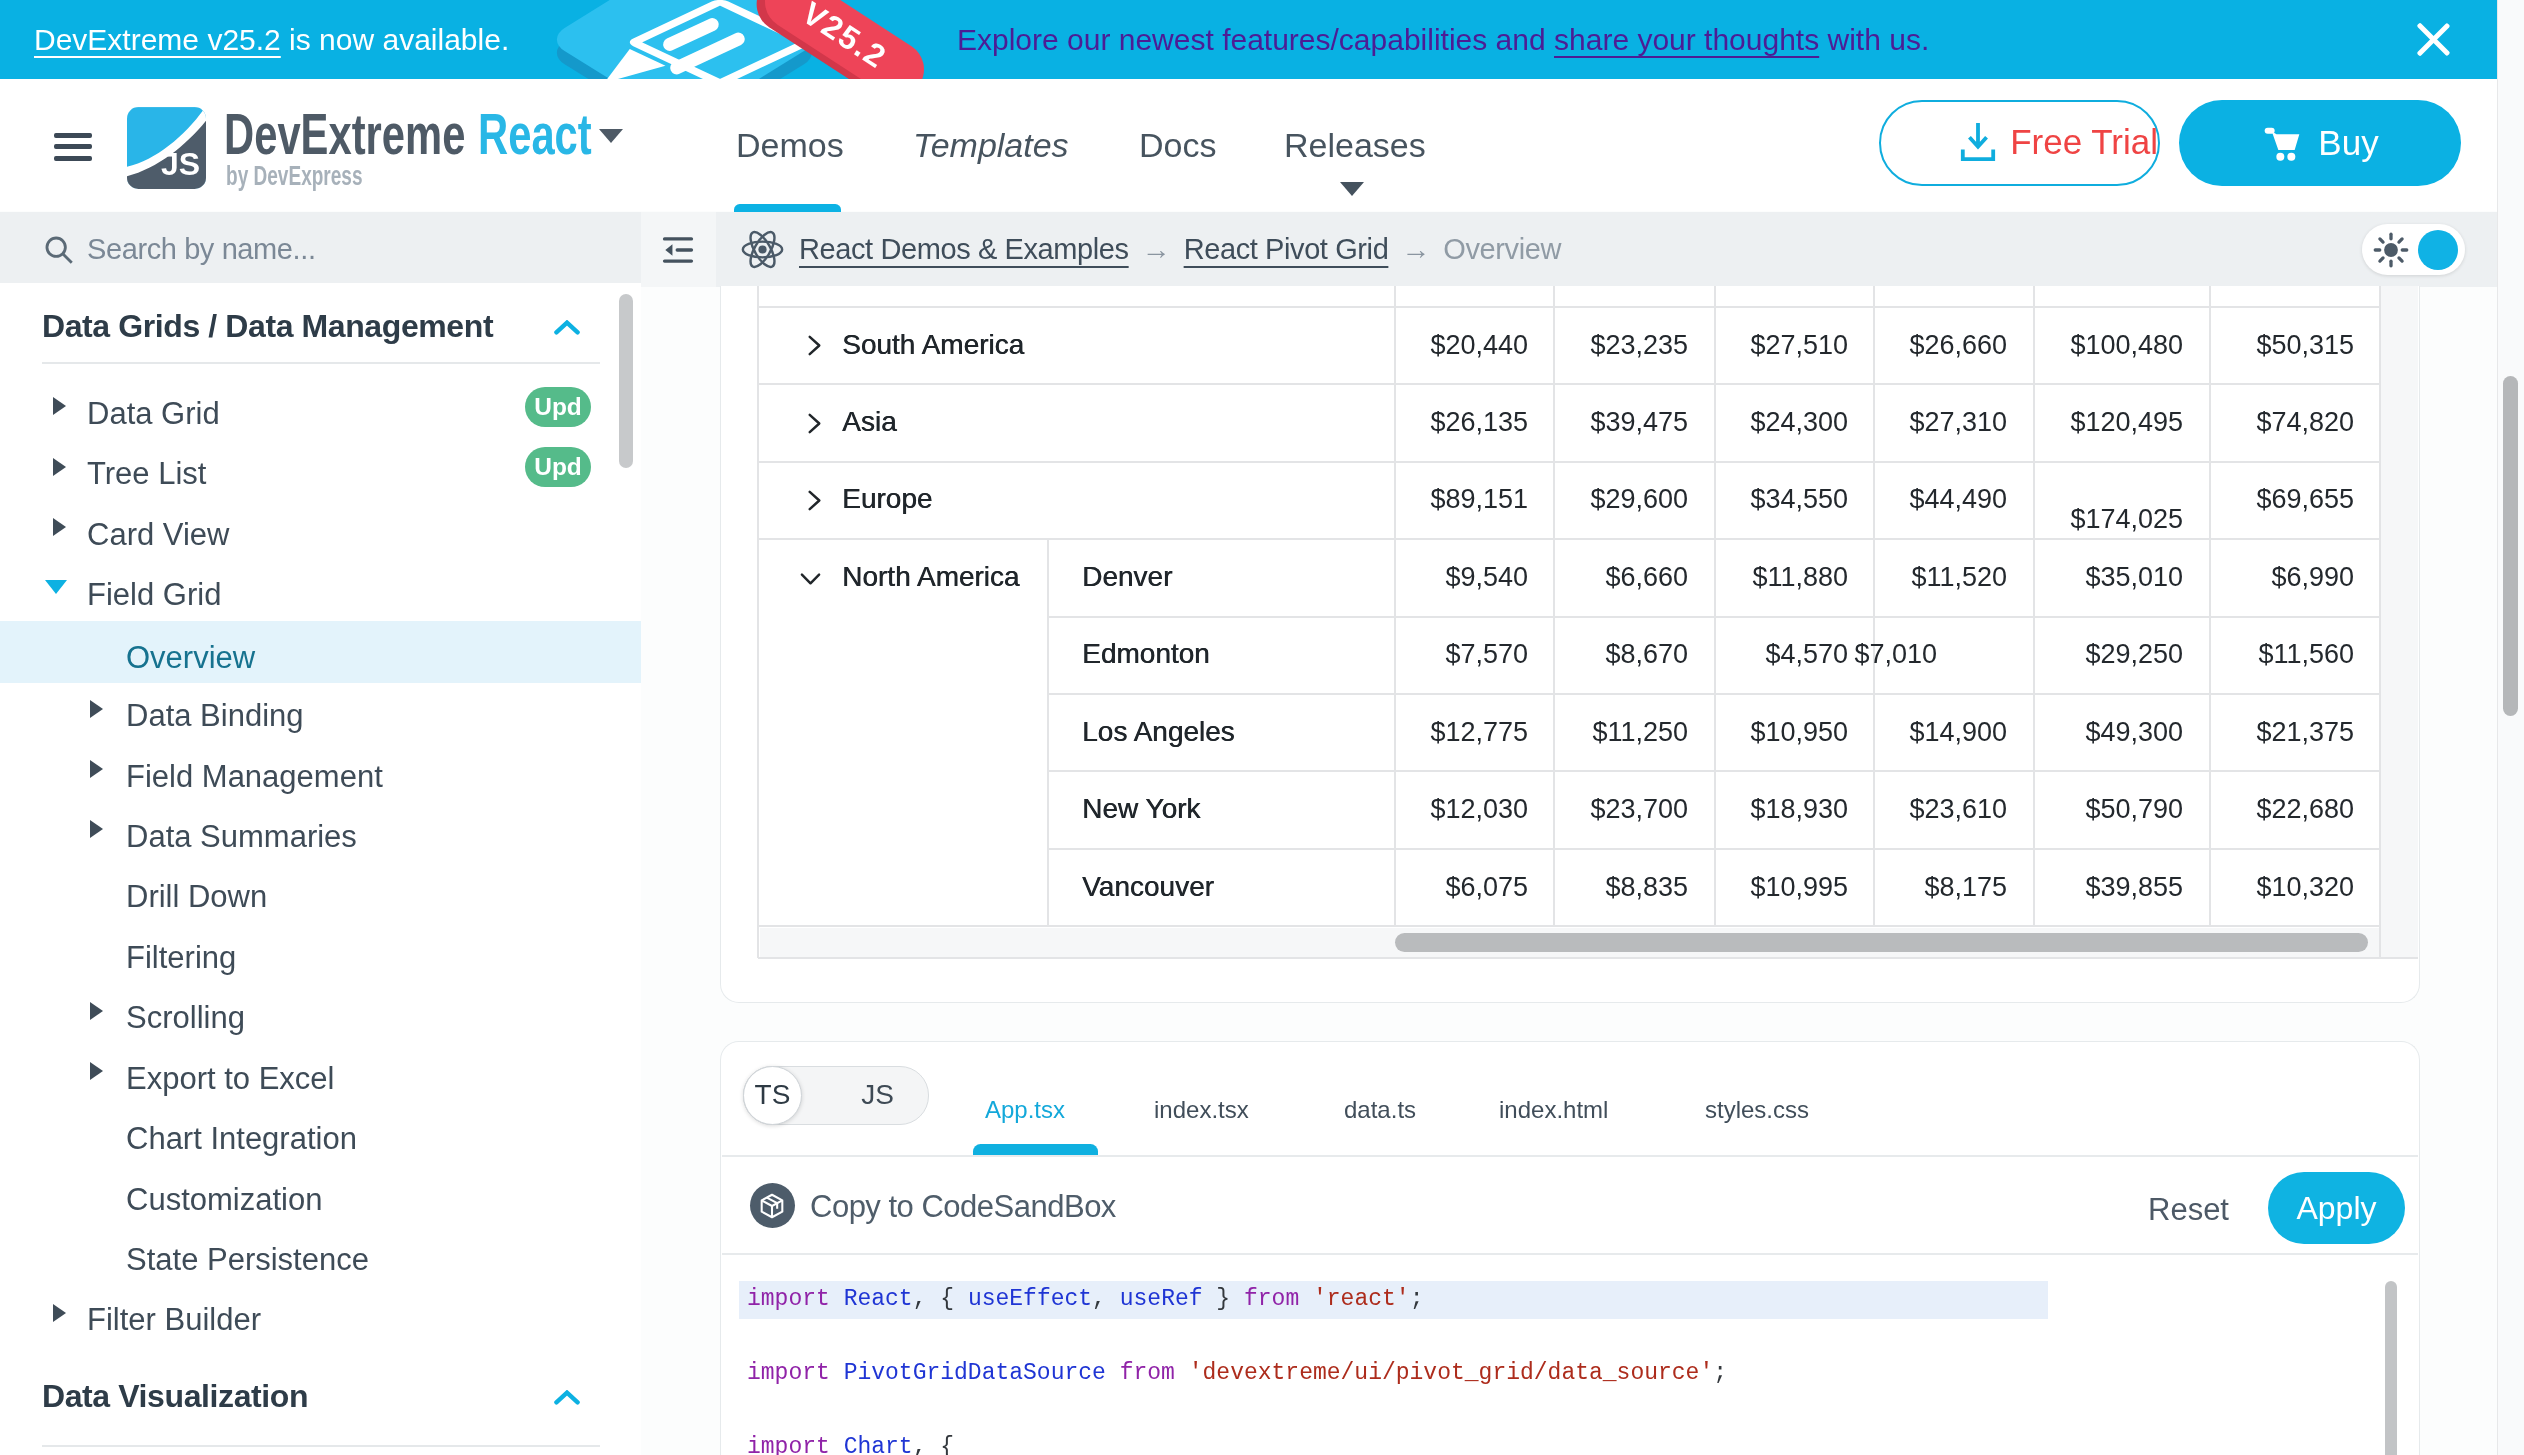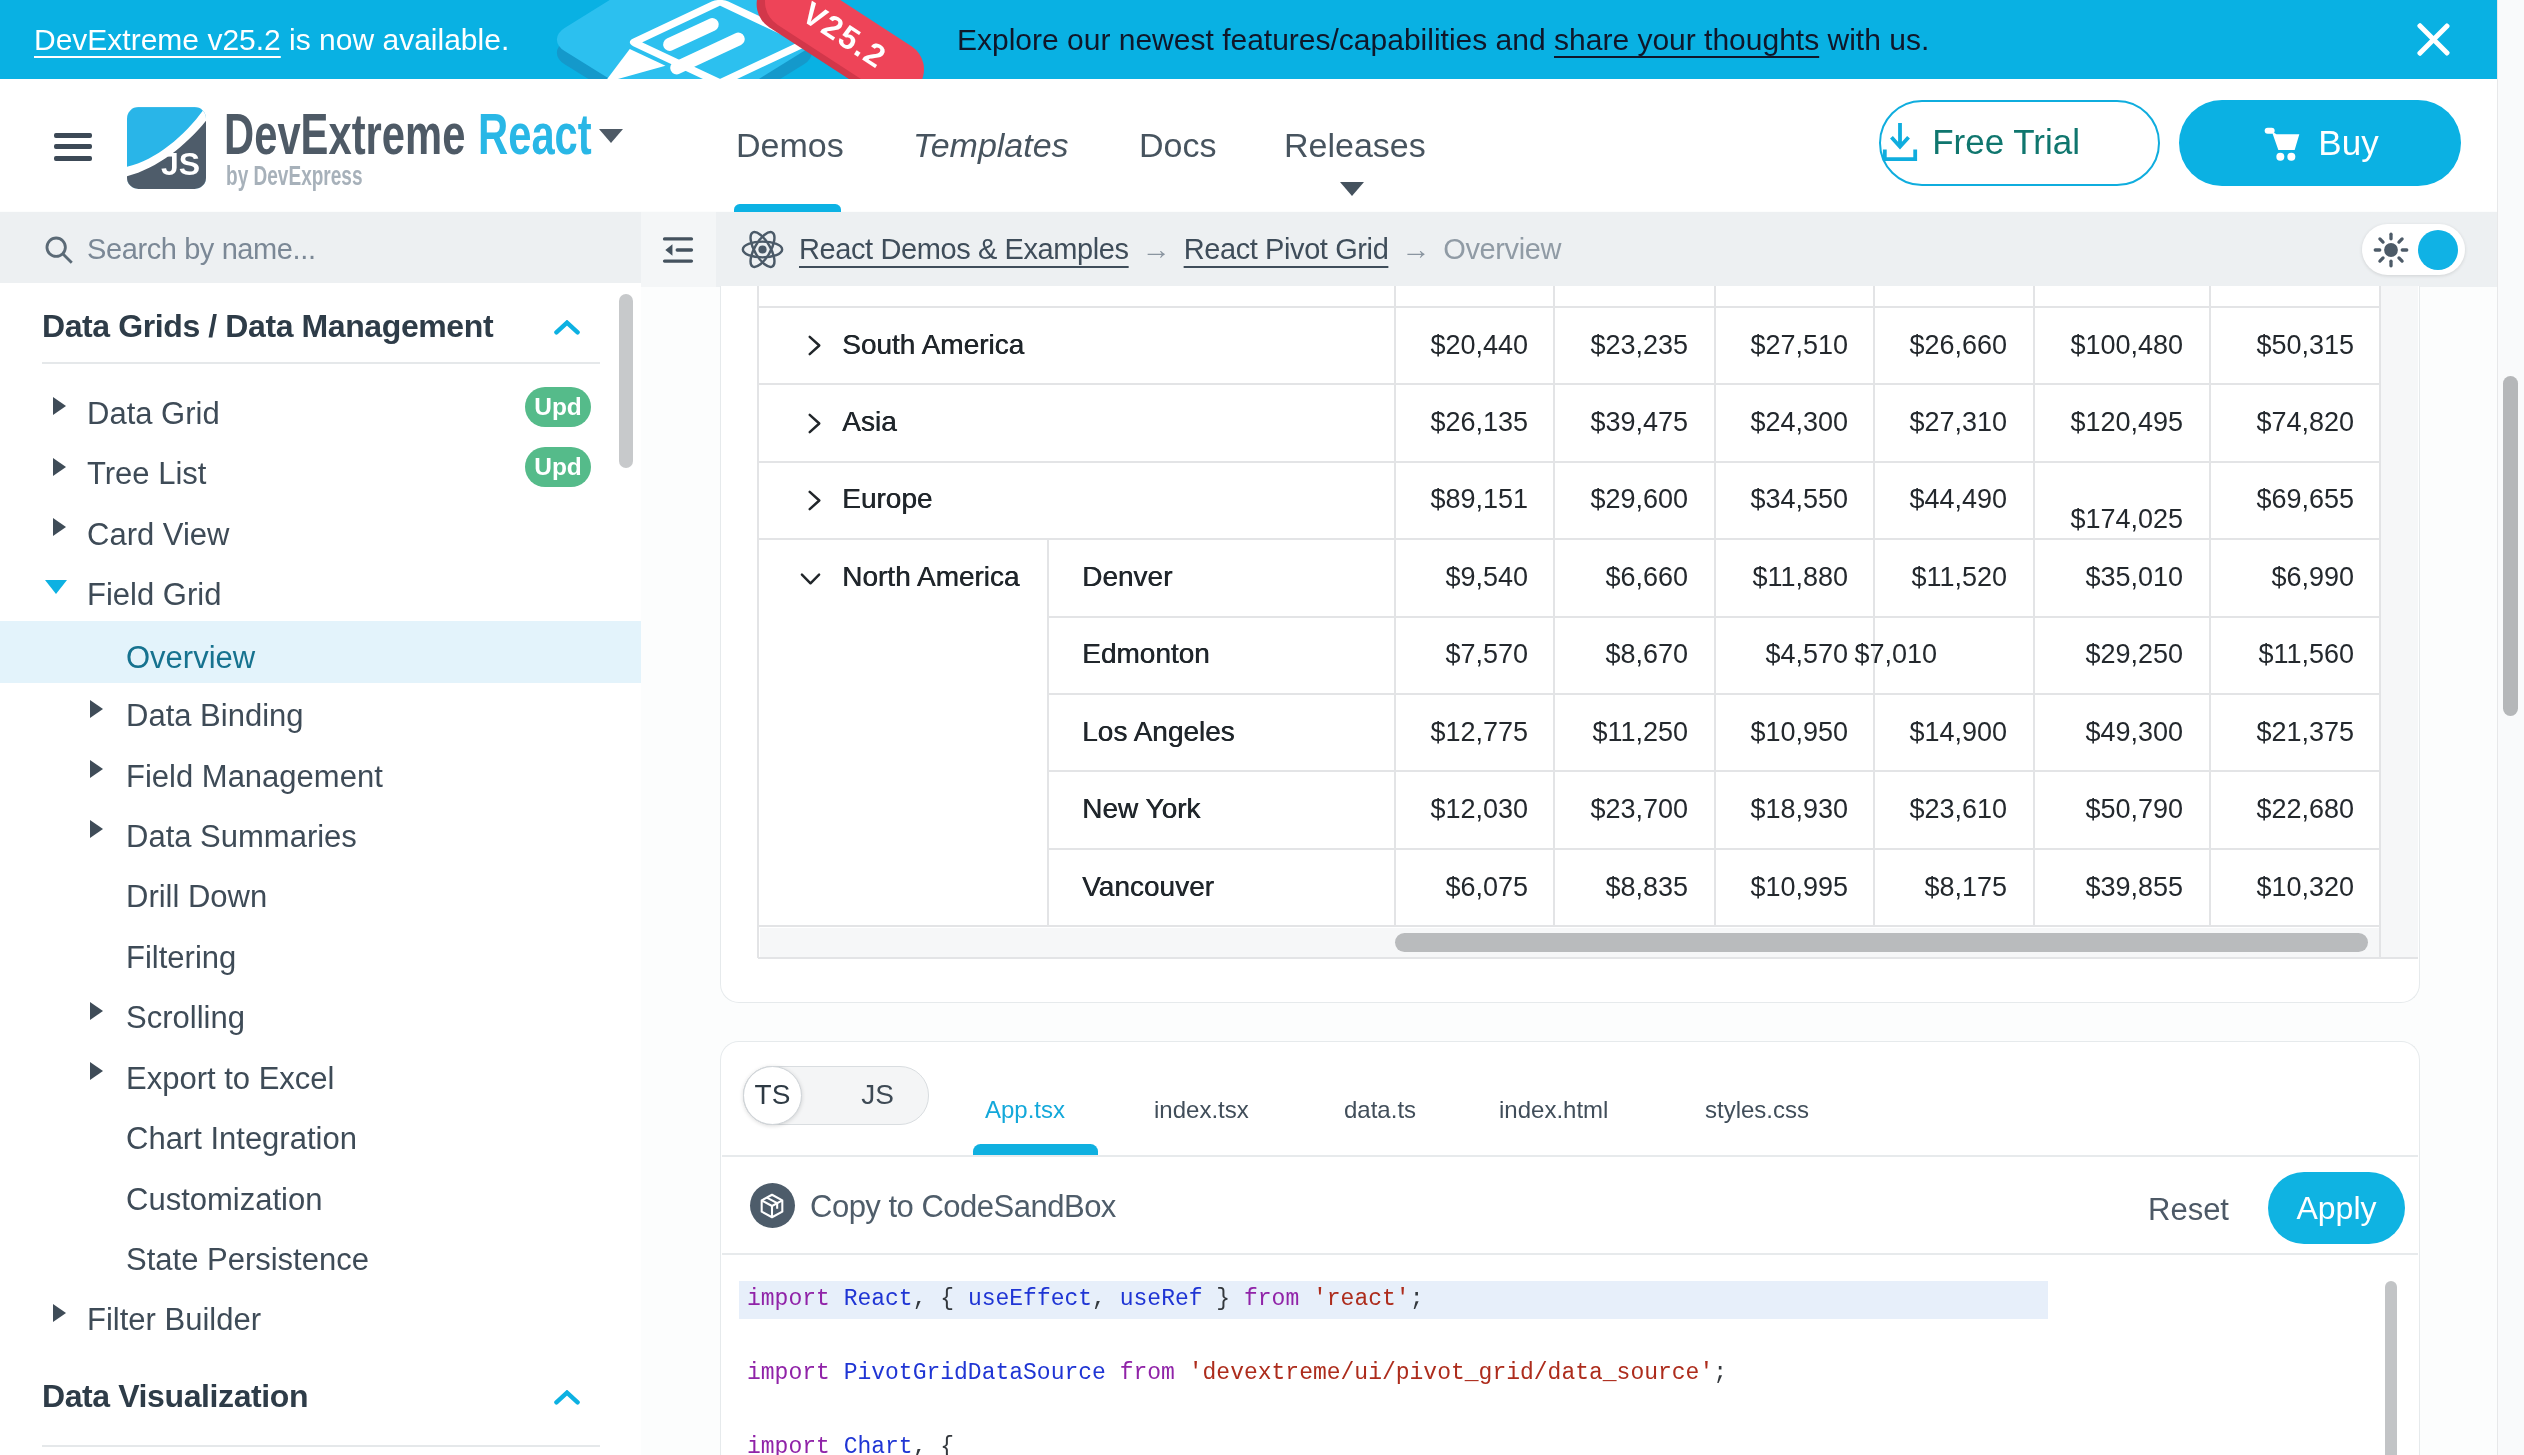--- a/index.html
+++ b/index.html
@@ -5,39 +5,39 @@
   * { margin:0; padding:0; box-sizing:border-box; }
   html,body { width:2525px; height:1456px; overflow:hidden; background:#fcfdfd;
     font-family:"Liberation Sans", sans-serif; }
   .abs { position:absolute; }
   
   .banner { position:absolute; left:0; top:0; width:2497px; height:79px;
     background:#09b1e3; overflow:hidden; }
   .banner .t1 { position:absolute; left:34px; top:0; height:79px; line-height:79px;
     color:#fff; font-size:30px; }
   .banner .t2 { position:absolute; left:957px; top:0; height:58px; line-height:79px;
-    color:#0f172a; font-size:30px; }
+    color:#4c1d95; font-size:30px; }
   .banner u { text-underline-offset:5.7px; text-decoration-thickness:1.9px; }
   .bx { position:absolute; left:2413px; top:20px; width:40px; height:40px; }
   .bx:before, .bx:after { content:""; position:absolute; left:18px; top:-1.9px;
     width:4.7px; height:43px; background:#fff; border-radius:1.9px; }
   .bx:before { transform:rotate(45deg); }
   .bx:after { transform:rotate(-45deg); }
   
   .header { position:absolute; left:0; top:79px; width:2525px; height:132px; background:#fff; }
   .burger { position:absolute; left:54px; top:54px; width:38px; height:27px; }
   .burger div { position:absolute; left:0; width:38px; height:4.7px; background:#3c4956; border-radius:1.9px; }
   .nav { position:absolute; top:0; height:132px; line-height:132px; font-size:34px; color:#47545f; }
   .demosline { position:absolute; left:734px; top:125px; width:107px; height:7.6px;
     background:#0cb2e4; border-radius:5.7px 5.7px 0 0; }
   .relcaret { position:absolute; left:1340px; top:103px; width:0; height:0;
     border:12.3px solid transparent; border-top:14px solid #45525e; }
   .btn-trial { position:absolute; left:1879px; top:21px; width:281px; height:86px;
-    border:2.8px solid #0fadde; border-radius:43px; color:#0f766e; font-size:35px;
-    line-height:80px; text-align:left; }
+    border:2.8px solid #0fadde; border-radius:43px; color:#ef4444; font-size:35px;
+    line-height:80px; text-align:right; }
   .btn-buy { position:absolute; left:2179px; top:21px; width:282px; height:86px;
     background:#0bb1e3; border-radius:43px; color:#fff; font-size:35px;
     line-height:86px; text-align:center; }
   
   .toolbar { position:absolute; left:0; top:212px; width:2497px; height:75px; background:#edf0f2; }
   .collbtn { position:absolute; left:641px; top:0; width:75px; height:75px; background:#f4f6f7; }
   .crumbs { position:absolute; top:0; height:75px; line-height:75px; font-size:29px; letter-spacing:-0.4px; color:#3f4d5a; }
   .toggle { position:absolute; left:2362px; top:12.3px; width:103px; height:51px;
     background:#fff; border-radius:25.5px; box-shadow:0 0.9px 3.8px rgba(0,0,0,.12); }
   .toggle .knob { position:absolute; right:6.6px; top:5.7px; width:40px; height:40px;

